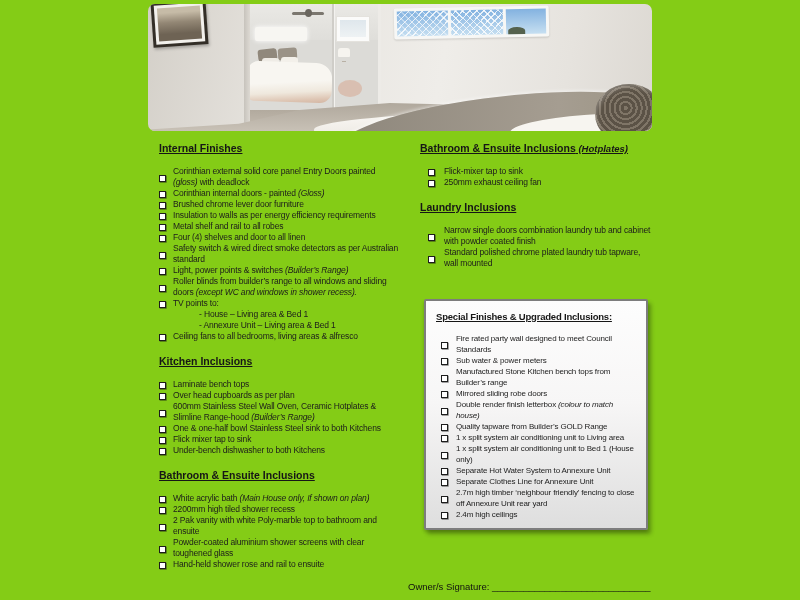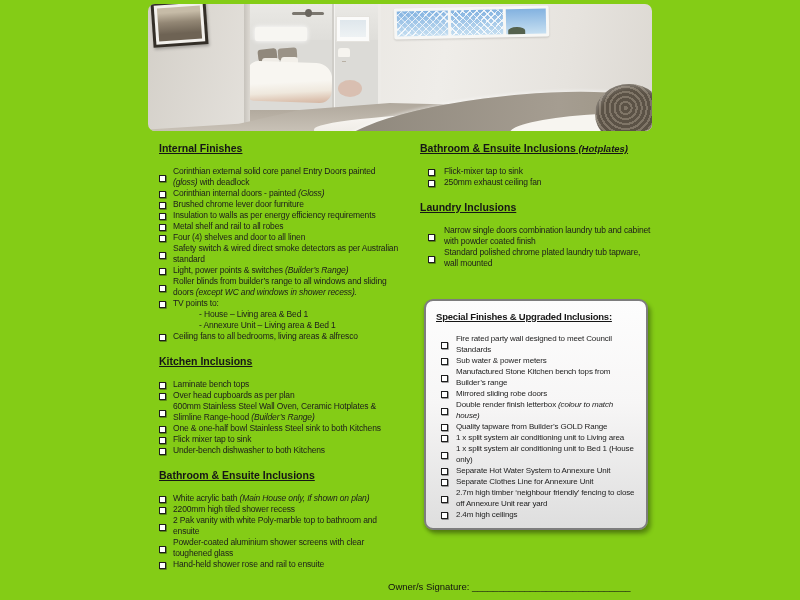--- a/index.html
+++ b/index.html
@@ -69,30 +69,30 @@
   .col-right .item{padding-left:8px;}
   .cb{flex:0 0 auto;width:5px;height:5px;border:1px solid #1d1d1d;background:#fff;
       margin:2px 7px 0 0;box-shadow:0.7px 0.7px 0 rgba(20,20,20,.55);}
   .col-right .cb{margin-right:9px;}
   .txt{flex:1;}
   .txt em{font-style:italic;}
   .sub{font-size:8.5px;line-height:11px;letter-spacing:-0.15px;margin-left:40px;}
 
   
   .special{position:absolute;left:424px;top:299px;width:224px;min-height:224px;box-sizing:border-box;
-           border:2px solid #7d7d7d;border-radius:9px;
+           border:2px solid #7d7d7d;border-radius:2px;
            background:linear-gradient(#fdfdfd,#f7f6f6 45%,#dedede);
            box-shadow:3px 4px 4px rgba(0,0,0,.30),-1px 2px 3px rgba(0,0,0,.12);
            padding:9px 8px 8px 10px;}
   .special h3{font-size:9.5px;letter-spacing:-0.2px;margin-bottom:10px;}
   .special .item{font-size:8px;padding-left:5px;letter-spacing:-0.15px;}
   .special .cb{margin-right:8px;}
 
   
-  .signature{position:absolute;left:388px;top:581px;font-size:9.5px;letter-spacing:0;color:#111;}
+  .signature{position:absolute;left:408px;top:581px;font-size:9.5px;letter-spacing:0;color:#111;}
   .sig-line{letter-spacing:0;}
 </style>
 </head>
 <body>
 
 <div class="page">
 
   <div class="photo">
     <div class="ph-frame">
       <span class="mat">

